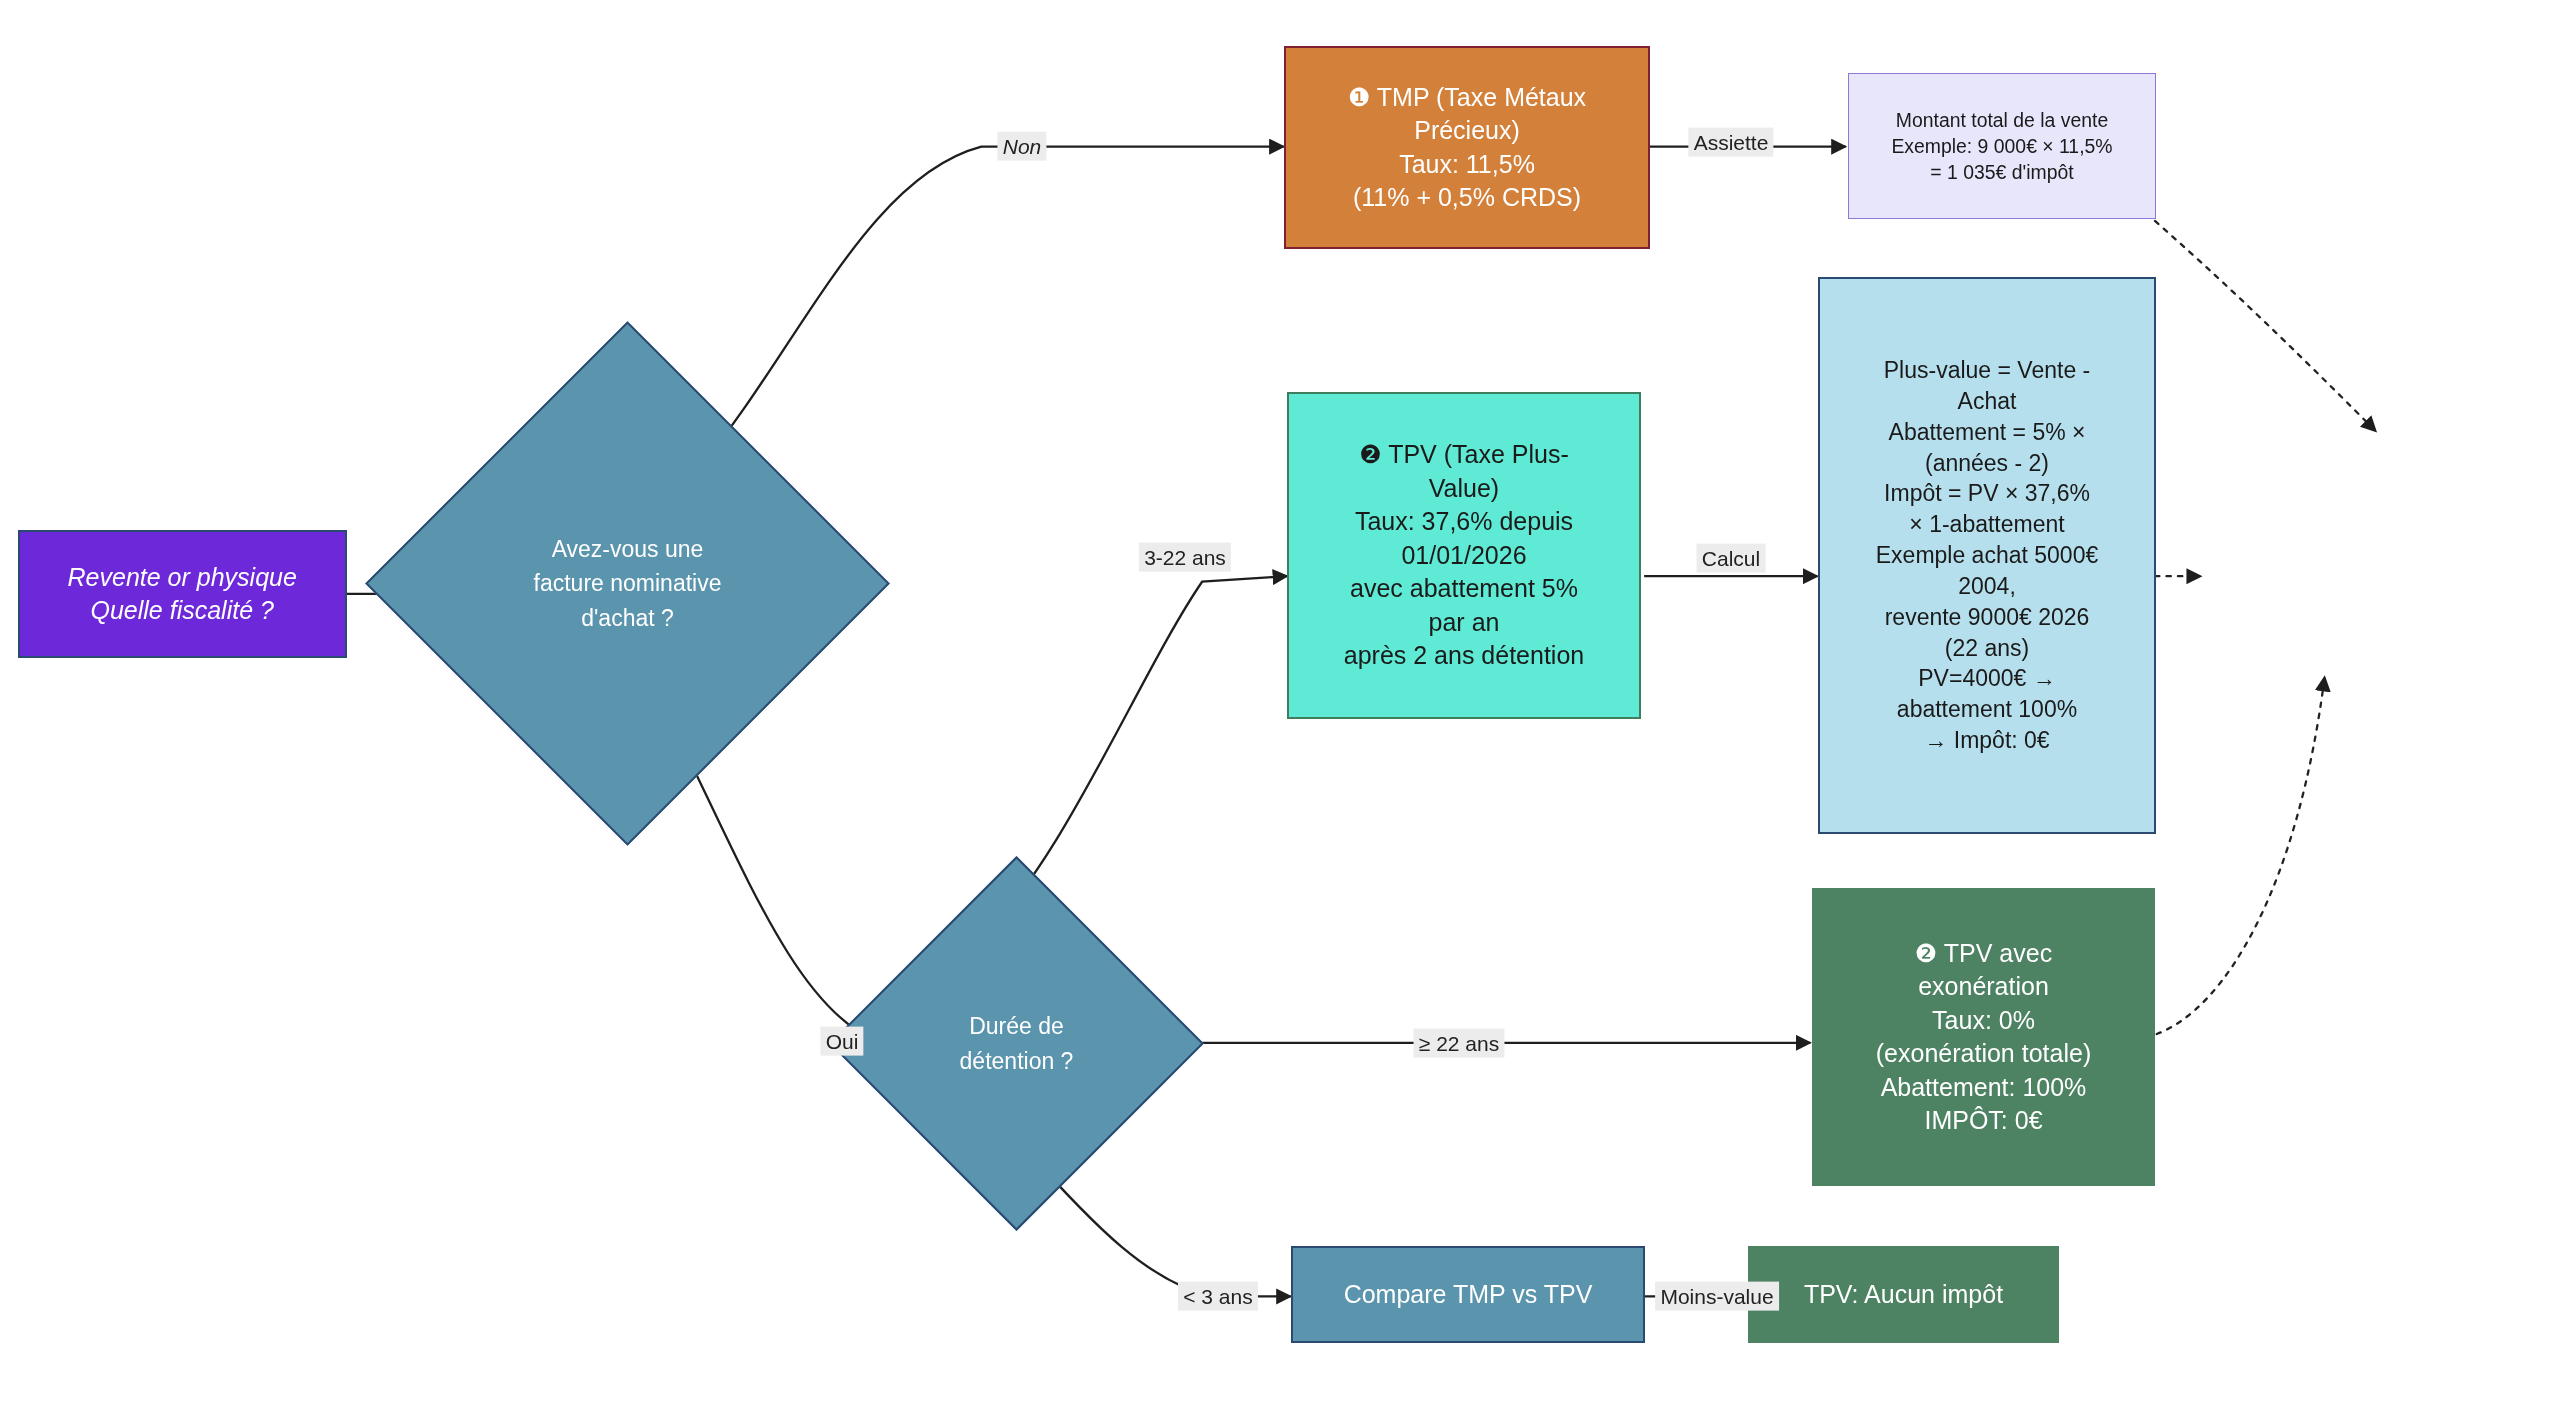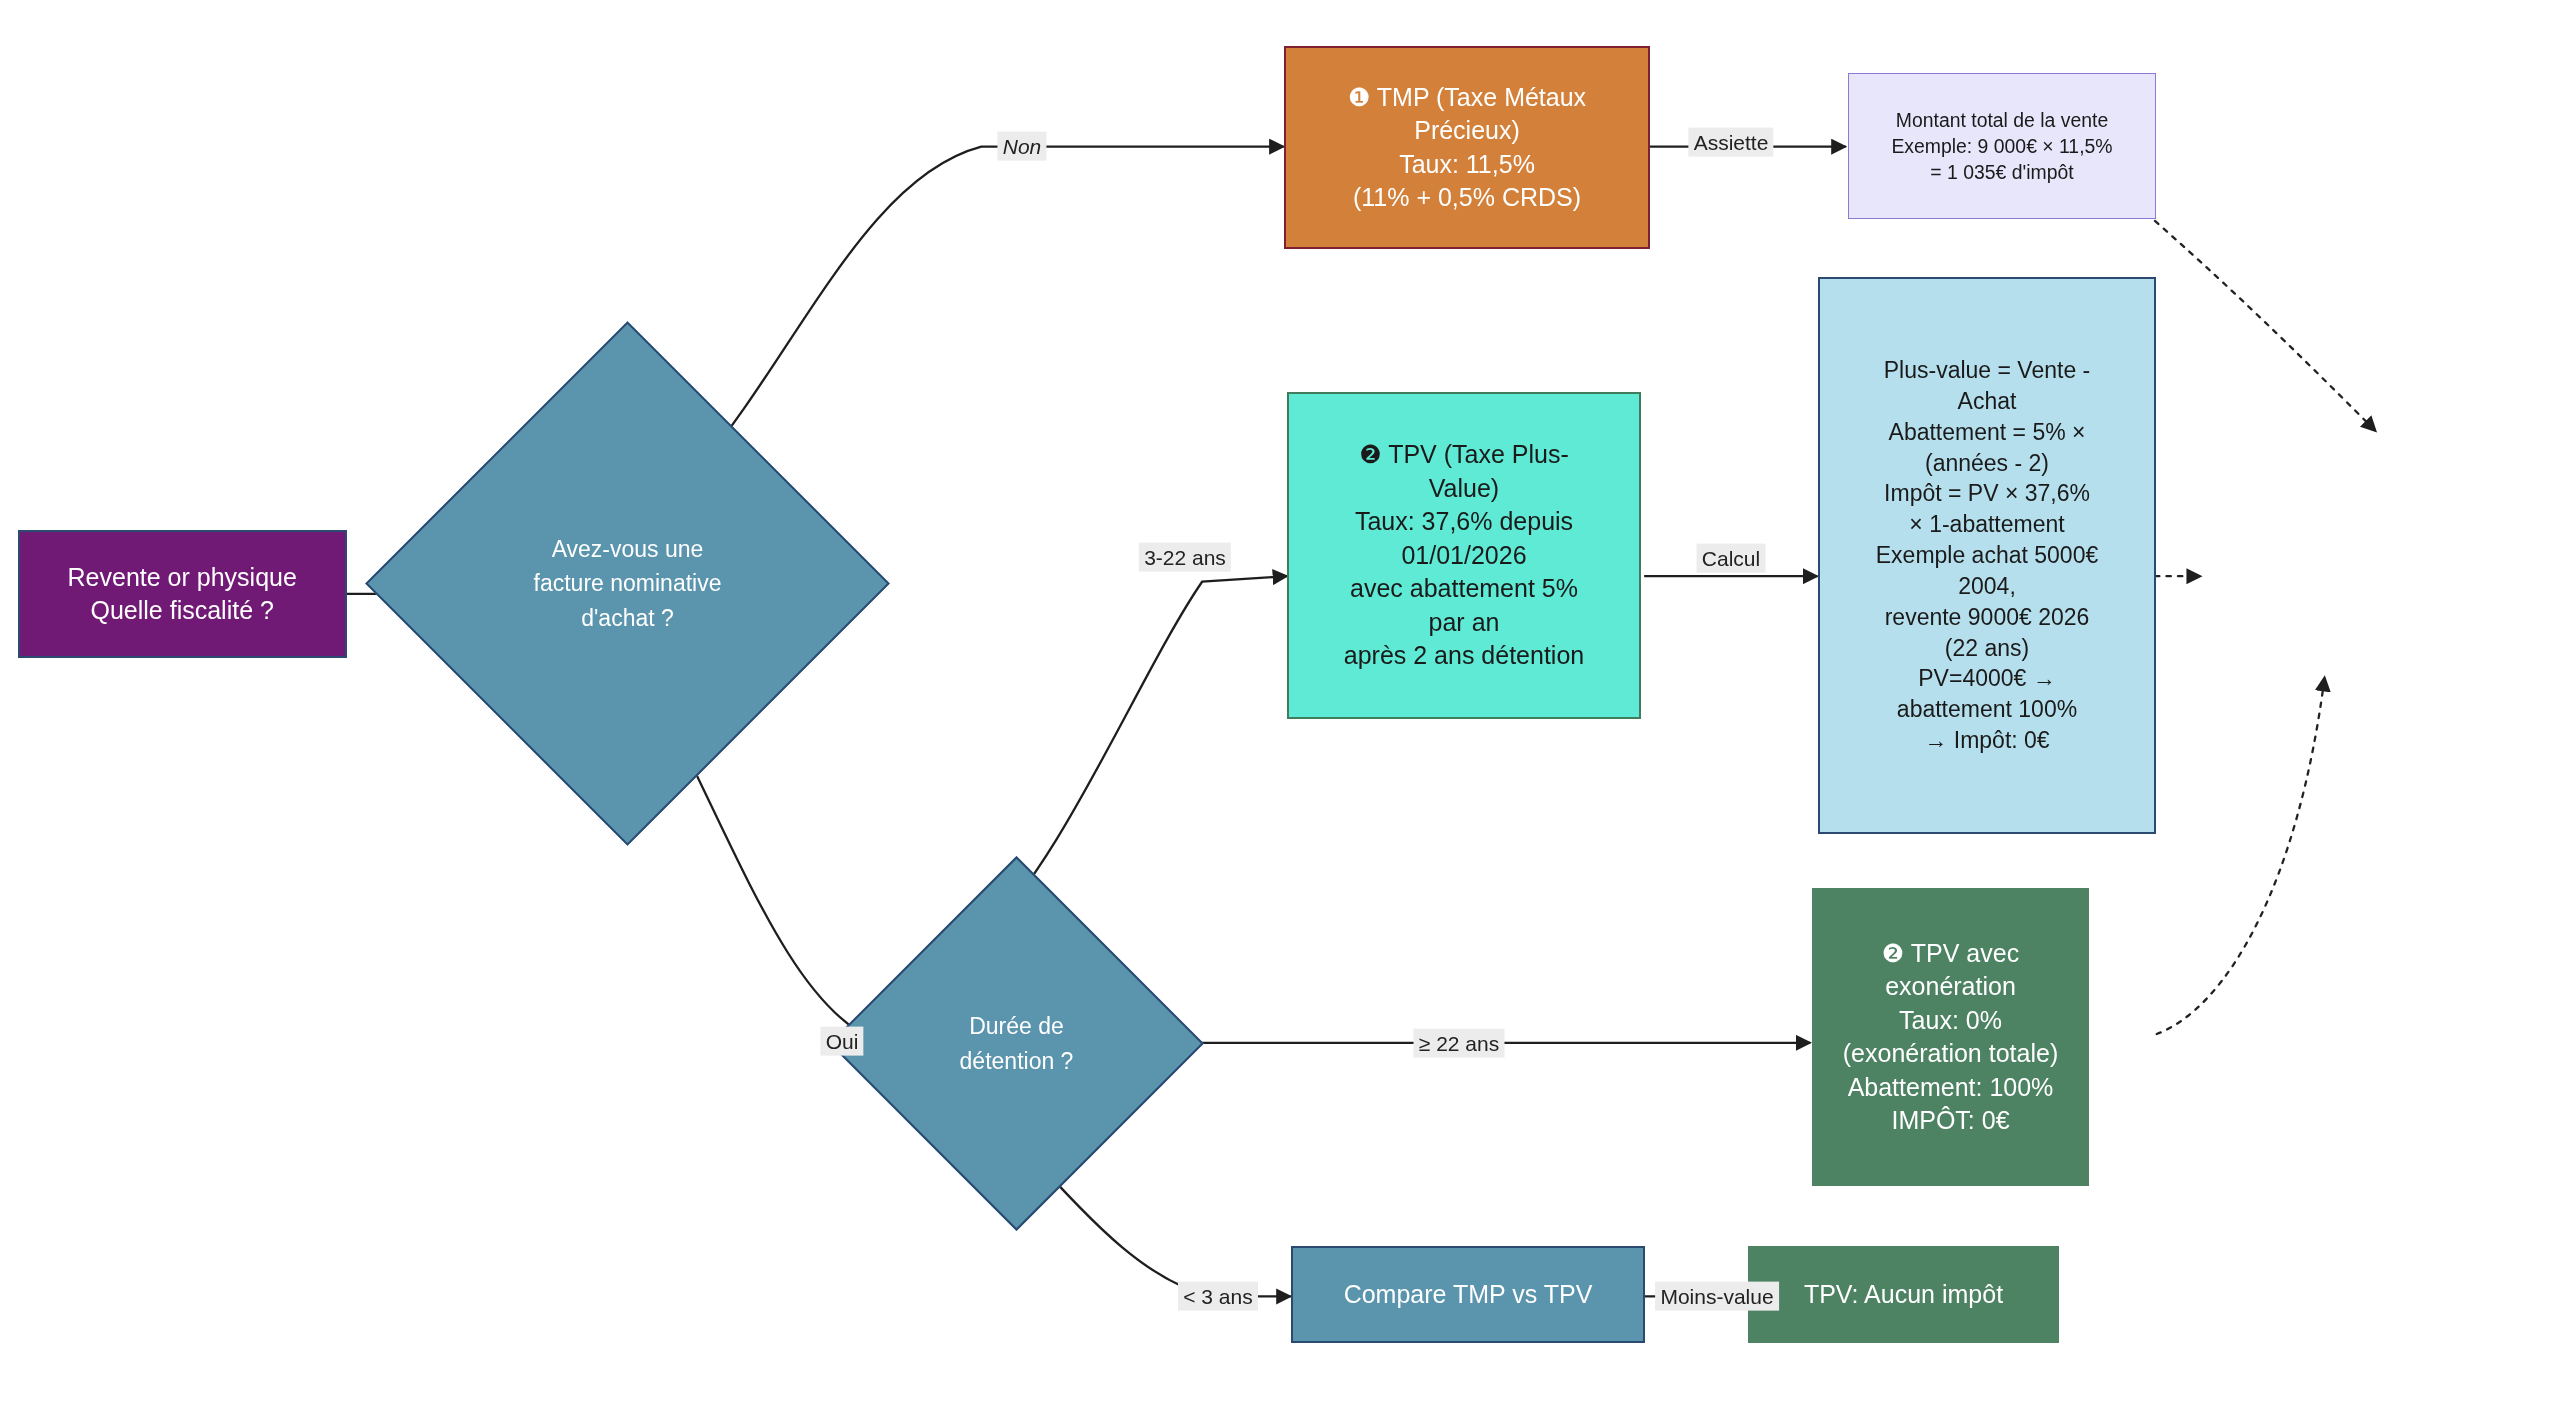--- a/index.html
+++ b/index.html
@@ -35,23 +35,24 @@
     line-height: 1.34;
   }
   .node .txt {
     width: 100%;
     padding: 0 26px;
     box-sizing: border-box;
     white-space: pre-line;
   }
   
   .rect-green {
-    background: #701a75;
-    border: 2.7px solid #2a4a72;
-    color: #ffffff;
+    background: #6d28d9;
+    border: 2.7px solid #2a4a72;
+    color: #ffffff;
+    font-style: italic;
   }
   .rect-green-plain {
     background: #4d8263;
     border: 0.9px solid #4d8263;
     color: #ffffff;
   }
   .rect-orange {
     background: #d2803a;
     border: 2.7px solid #7d2030;
     color: #ffffff;
@@ -213,21 +214,21 @@
 abattement 100%
 → Impôt: 0€</span>
   </div>
 
   <div class="diamond" style="left:884px; top:911px; width:265px; height:265px;">
     <div class="dshape"></div>
     <div class="dlabel fs-26">Durée de
 détention ?</div>
   </div>
 
-  <div class="node rect-green-plain fs-28" style="left:1812px; top:888px; width:277px; height:298px;">
+  <div class="node rect-green-plain fs-28" style="left:1812px; top:888px; width:343px; height:298px;">
     <span class="txt">❷ TPV avec
 exonération
 Taux: 0%
 (exonération totale)
 Abattement: 100%
 IMPÔT: 0€</span>
   </div>
 
   <div class="node rect-blue fs-28" style="left:1291px; top:1246px; width:354px; height:97px;">
     <span class="txt">Compare TMP vs TPV</span>

